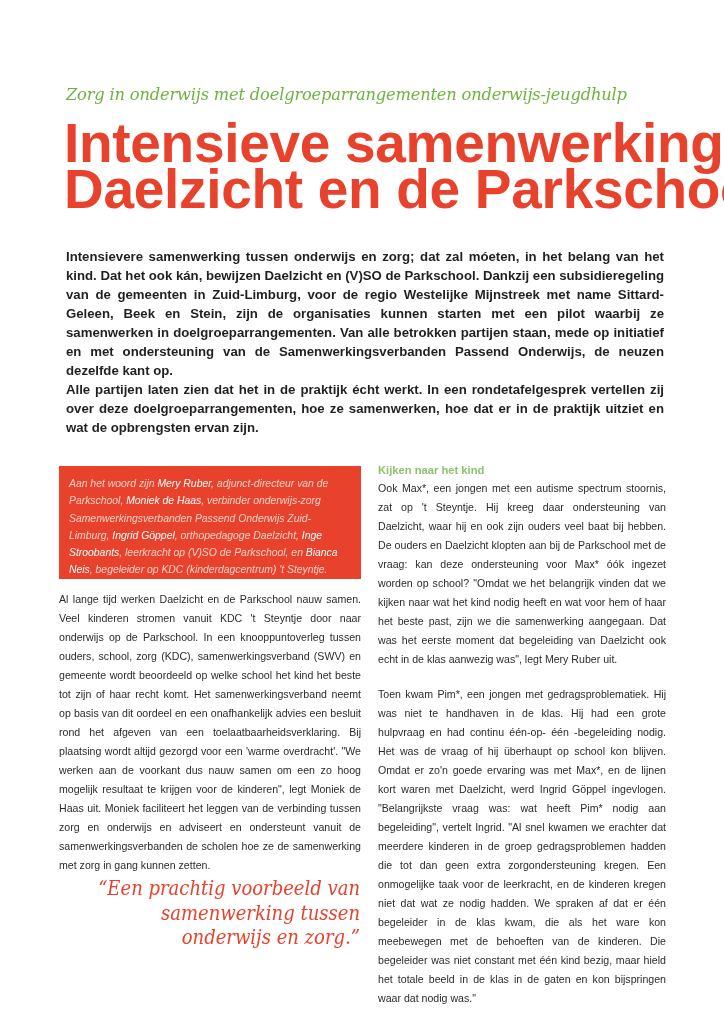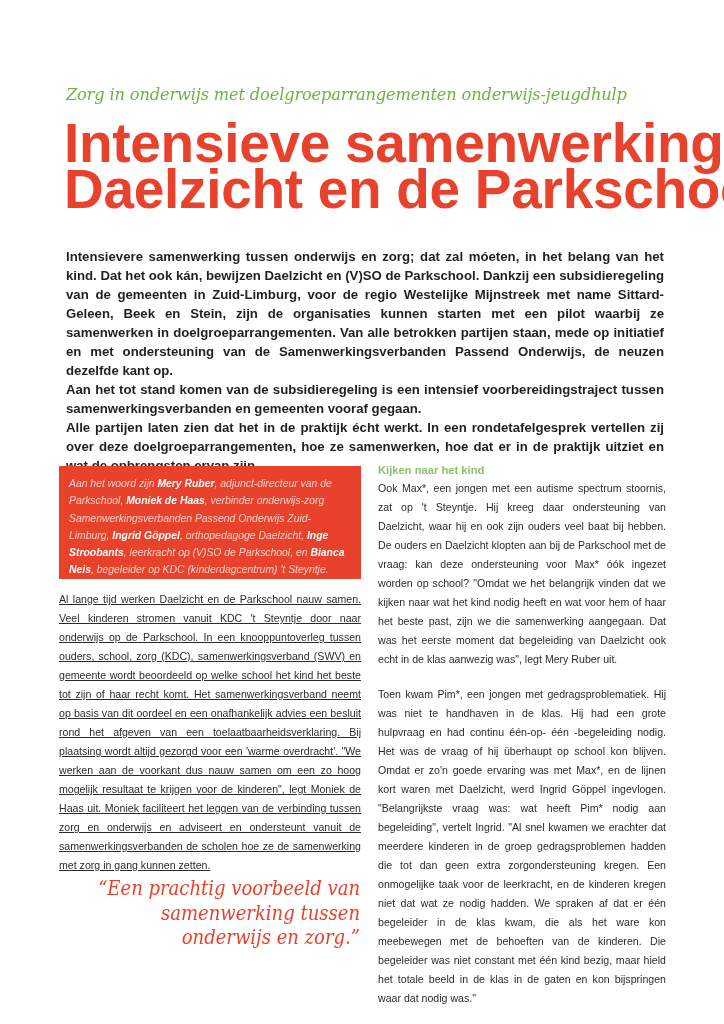--- a/index.html
+++ b/index.html
@@ -5,40 +5,39 @@
   html, body { margin: 0; padding: 0; background: #ffffff; }
   body { width: 724px; height: 1024px; position: relative; overflow: hidden; font-family: "Liberation Sans", sans-serif; color: #231f20; }
   .kicker { position: absolute; left: 66px; top: 84px; width: 600px; font-family: "DejaVu Serif", serif; font-style: italic; font-size: 17.5px; color: #6db33f; letter-spacing: -0.2px; white-space: nowrap; transform: scaleX(0.93); transform-origin: left; }
   .title { position: absolute; left: 64px; top: 120px; font-family: "Liberation Sans", sans-serif; font-weight: bold; font-size: 55px; line-height: 46px; color: #e8412c; letter-spacing: -0.3px; }
   .title div { white-space: nowrap; }
   .intro { position: absolute; left: 66px; top: 247px; width: 598px; font-weight: bold; font-size: 13.2px; line-height: 19px; color: #231f20; text-align: justify; }
   .intro p { margin: 0; }
   .col-left { position: absolute; left: 59px; top: 466px; width: 302px; }
   .col-right { position: absolute; left: 378px; top: 462px; width: 288px; }
   .redbox { background: #e8412c; padding: 9px 10px 9px 10px; height: 113px; box-sizing: border-box; font-style: italic; font-size: 10.4px; line-height: 17.3px; color: #f8d3c8; }
-  .redbox b { color: #ffffff; font-weight: bold; }
+  .redbox b { color: #ffffff; font-weight: normal; }
   .body-text { font-size: 10.6px; line-height: 19px; color: #2e2a2b; text-align: justify; margin: 0; }
-  .left-body { margin-top: 11px; text-decoration: underline; }
+  .left-body { margin-top: 11px; }
   .section-head { font-weight: bold; font-size: 11.2px; line-height: 17px; color: #8dc26b; margin: 0; }
   .section-gap { height: 16px; }
   .quote { position: absolute; left: 60px; top: 876px; width: 300px; text-align: right; font-family: "DejaVu Serif", serif; font-style: italic; font-size: 20px; line-height: 24.5px; color: #e8412c; transform: scaleX(0.9); transform-origin: right; }
 </style>
 </head>
 <body>
 
 <div class="kicker">Zorg in onderwijs met doelgroeparrangementen onderwijs-jeugdhulp</div>
 
 <div class="title">
   <div>Intensieve samenwerking</div>
   <div>Daelzicht en de Parkschool</div>
 </div>
 
 <div class="intro">
   <p>Intensievere samenwerking tussen onderwijs en zorg; dat zal móeten, in het belang van het kind. Dat het ook kán, bewijzen Daelzicht en (V)SO de Parkschool. Dankzij een subsidieregeling van de gemeenten in Zuid-Limburg, voor de regio Westelijke Mijnstreek met name Sittard-Geleen, Beek en Stein, zijn de organisaties kunnen starten met een pilot waarbij ze samenwerken in doelgroeparrangementen. Van alle betrokken partijen staan, mede op initiatief en met ondersteuning van de Samenwerkingsverbanden Passend Onderwijs, de neuzen dezelfde kant op.</p>
-  <p>Aan het tot stand komen van de subsidieregeling is een intensief voorbereidingstraject tussen samenwerkingsverbanden en gemeenten vooraf gegaan.</p>
   <p>Alle partijen laten zien dat het in de praktijk écht werkt. In een rondetafelgesprek vertellen zij over deze doelgroeparrangementen, hoe ze samenwerken, hoe dat er in de praktijk uitziet en wat de opbrengsten ervan zijn.</p>
 </div>
 
 <div class="col-left">
   <div class="redbox"><span>Aan het woord zijn </span><b>Mery Ruber</b><span>, adjunct-directeur van de Parkschool, </span><b>Moniek de Haas</b><span>, verbinder onderwijs-zorg Samenwerkingsverbanden Passend Onderwijs Zuid-Limburg, </span><b>Ingrid Göppel</b><span>, orthopedagoge Daelzicht, </span><b>Inge Stroobants</b><span>, leerkracht op (V)SO de Parkschool, en </span><b>Bianca Neis</b><span>, begeleider op KDC (kinderdagcentrum) 't Steyntje.</span></div>
   <p class="body-text left-body">Al lange tijd werken Daelzicht en de Parkschool nauw samen. Veel kinderen stromen vanuit KDC 't Steyntje door naar onderwijs op de Parkschool. In een knooppuntoverleg tussen ouders, school, zorg (KDC), samenwerkingsverband (SWV) en gemeente wordt beoordeeld op welke school het kind het beste tot zijn of haar recht komt. Het samenwerkingsverband neemt op basis van dit oordeel en een onafhankelijk advies een besluit rond het afgeven van een toelaatbaarheidsverklaring. Bij plaatsing wordt altijd gezorgd voor een 'warme overdracht'. "We werken aan de voorkant dus nauw samen om een zo hoog mogelijk resultaat te krijgen voor de kinderen", legt Moniek de Haas uit. Moniek faciliteert het leggen van de verbinding tussen zorg en onderwijs en adviseert en ondersteunt vanuit de samenwerkingsverbanden de scholen hoe ze de samenwerking met zorg in gang kunnen zetten.</p>
 </div>
 
 <div class="quote">“Een prachtig voorbeeld van samenwerking tussen onderwijs en zorg.”</div>
 

